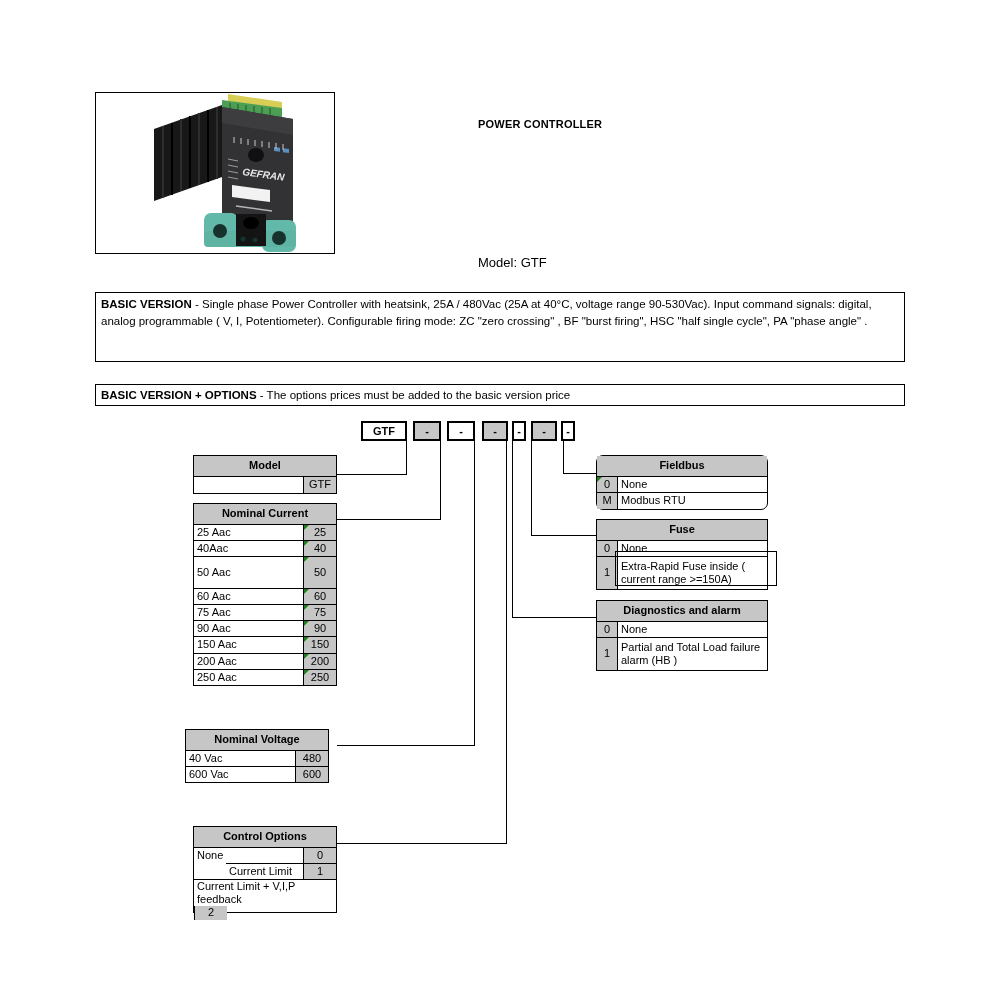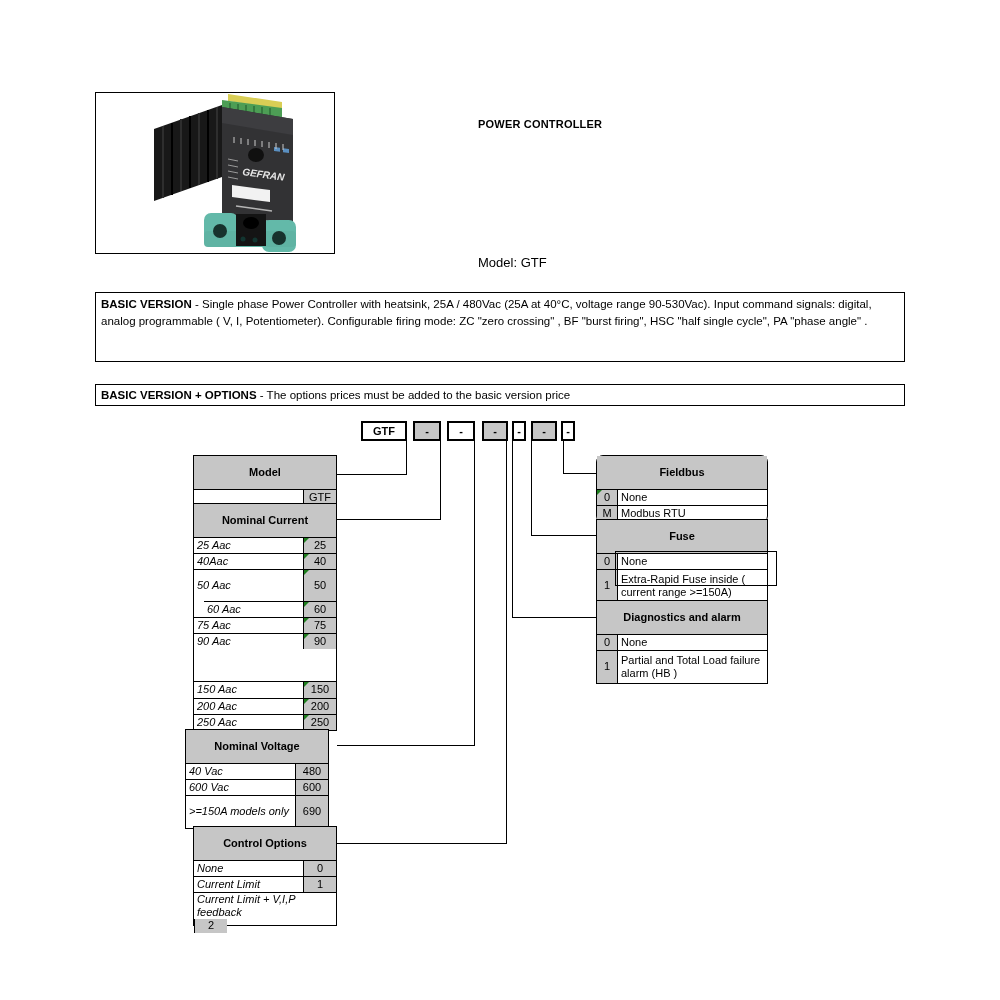--- a/index.html
+++ b/index.html
@@ -22,23 +22,23 @@
   
   .cbox{top:421px;height:20px;border:2px solid #000;background:#fff;display:flex;align-items:center;
         justify-content:center;font-size:11px;font-weight:bold;box-sizing:border-box;}
   .cbox.gray{background:#c6c6c6;}
 
   
   .ln{background:#000;}
 
   
   .tbl{position:absolute;border:1px solid #000;background:#fff;font-size:11px;line-height:1.2;box-sizing:border-box;}
-  .hdr{height:33px;background:#c6c6c6;font-weight:bold;display:flex;align-items:center;justify-content:center;}
+  .hdr{height:20px;background:#c6c6c6;font-weight:bold;display:flex;align-items:center;justify-content:center;}
   .row{display:flex;border-top:1px solid #000;box-sizing:border-box;}
-  .lc{flex:1;display:flex;align-items:center;padding:0 3px;box-sizing:border-box;font-style:italic;}
+  .lc{flex:1;display:flex;align-items:center;padding:0 3px;box-sizing:border-box;}
   .vc{width:33px;border-left:1px solid #000;background:#c6c6c6;display:flex;align-items:center;
       justify-content:center;position:relative;box-sizing:border-box;}
   .cc{width:21px;border-right:1px solid #000;background:#c6c6c6;display:flex;align-items:center;
       justify-content:center;position:relative;box-sizing:border-box;}
   .dc{flex:1;display:flex;align-items:center;padding:0 3px;box-sizing:border-box;}
   .tri::before{content:"";position:absolute;top:0;left:0;width:0;height:0;
       border-top:5px solid #1e7e1e;border-right:5px solid transparent;}
 
   #fuse-note-outline{left:615px;top:551px;width:162px;height:35px;border:1px solid #000;pointer-events:none;}
 </style>
@@ -158,33 +158,33 @@
       <div class="vc tri">25</div>
     </div>
     <div class="row" style="height:16px;text-align:center;">
       <div class="lc">40Aac</div>
       <div class="vc tri">40</div>
     </div>
     <div class="row" style="height:32px;">
       <div class="lc">50 Aac</div>
       <div class="vc tri">50</div>
     </div>
-    <div class="row" style="height:16px;margin-left:10px;">
+    <div class="row" style="height:16px;">
       <div class="lc">60 Aac</div>
       <div class="vc tri">60</div>
     </div>
     <div class="row" style="height:16px;justify-content:flex-end;">
       <div class="lc">75 Aac</div>
       <div class="vc tri">75</div>
     </div>
     <div class="row" style="height:16px;">
       <div class="lc">90 Aac</div>
       <div class="vc tri">90</div>
     </div>
-    <div class="row" style="height:17px;margin-top:32px;">
+    <div class="row" style="height:17px;">
       <div class="lc">150 Aac</div>
       <div class="vc tri">150</div>
     </div>
     <div class="row" style="height:16px;">
       <div class="lc">200 Aac</div>
       <div class="vc tri">200</div>
     </div>
     <div class="row" style="height:16px;">
       <div class="lc">250 Aac</div>
       <div class="vc tri">250</div>
@@ -194,33 +194,29 @@
   <div class="tbl" style="left:185px;top:729px;width:144px;">
     <div class="hdr">Nominal Voltage</div>
     <div class="row" style="height:16px;">
       <div class="lc">40 Vac</div>
       <div class="vc">480</div>
     </div>
     <div class="row" style="height:16px;">
       <div class="lc">600 Vac</div>
       <div class="vc">600</div>
     </div>
-    <div class="row" style="height:33px;">
-      <div class="lc">&gt;=150A models only</div>
-      <div class="vc">690</div>
-    </div>
   </div>
 
   <div class="tbl" style="left:193px;top:826px;width:144px;">
     <div class="hdr">Control Options</div>
     <div class="row" style="height:16px;">
       <div class="lc">None</div>
       <div class="vc">0</div>
     </div>
-    <div class="row" style="height:16px;">
+    <div class="row" style="height:16px;margin-left:32px;">
       <div class="lc">Current Limit</div>
       <div class="vc">1</div>
     </div>
     <div class="row" style="height:33px;flex-direction:column;">
       <div class="lc">Current Limit + V,I,P feedback</div>
       <div class="vc">2</div>
     </div>
   </div>
 
   <div class="tbl" style="left:596px;top:455px;width:172px;border-radius:7px;">

